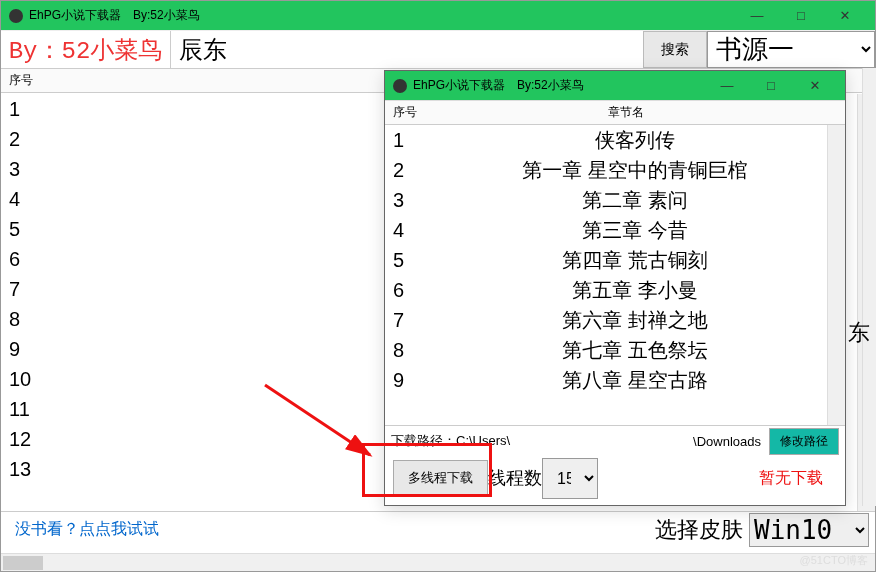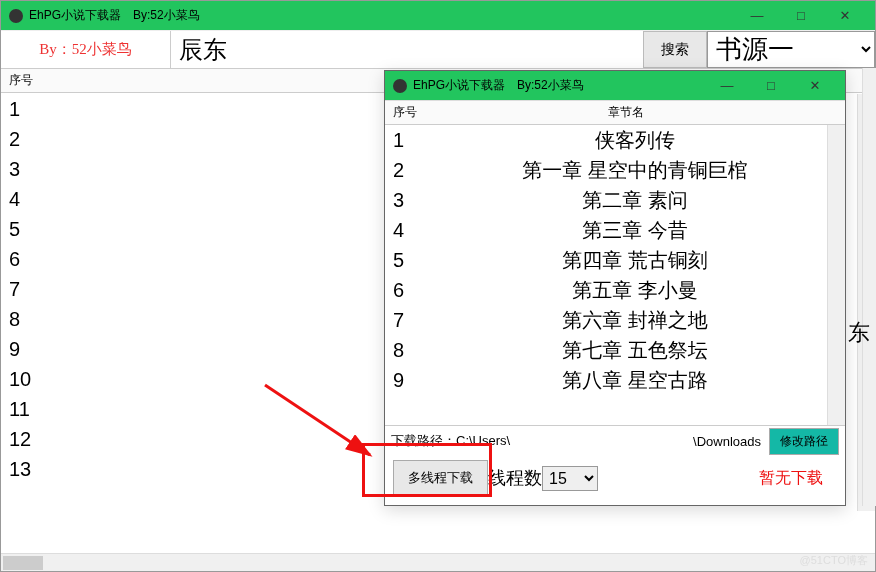--- a/index.html
+++ b/index.html
@@ -5,21 +5,21 @@
 *{box-sizing:border-box;margin:0;padding:0;font-family:"Microsoft YaHei",SimSun,sans-serif}
 body{background:#fff;width:876px;height:572px;position:relative;overflow:hidden}
 .win{position:absolute;background:#fff;border:1px solid #999}
 .main-win{left:0;top:0;width:876px;height:572px}
 .titlebar{height:30px;display:flex;align-items:center;padding:0 8px;font-size:12px;background:#22c55e;border-bottom:1px solid #eee}
 .titlebar .icon{width:14px;height:14px;border-radius:50%;background:#333;margin-right:6px;display:inline-block}
 .titlebar .ttl{flex:1}
 .winbtns{display:flex}
 .winbtns span{width:44px;height:28px;display:flex;align-items:center;justify-content:center;font-size:13px;color:#333;cursor:default}
 .topbar{height:38px;display:flex;align-items:stretch;border-bottom:1px solid #ccc}
-.redlbl{width:170px;display:flex;align-items:center;justify-content:center;font-size:15px;color:#e33;border-right:1px solid #ccc;font-family:Liberation Serif, serif}
+.redlbl{width:170px;display:flex;align-items:center;justify-content:center;font-size:24px;color:#e33;border-right:1px solid #ccc;font-family:Liberation Mono, monospace}
 .searchbox{flex:1;padding:4px 8px;font-size:24px;border:none;outline:none}
 .searchbtn{width:64px;background:#e8e8e8;border:1px solid #bbb;font-size:14px;cursor:pointer}
 .srcsel{width:168px;font-size:26px;border:1px solid #999;padding:0 4px;background:#fff;font-family:SimSun}
 .hdrrow{height:24px;display:flex;border-bottom:1px solid #ccc;background:#fafafa;font-size:12px}
 .col-idx{width:60px;padding-left:8px;display:flex;align-items:center}
 .col-name{flex:1;display:flex;align-items:center;justify-content:center}
 .listarea{position:absolute;top:93px;left:0;right:0;bottom:60px;overflow:hidden}
 .row{height:30px;display:flex;align-items:center;font-size:22px}
 .row .idx{width:60px;padding-left:8px;font-size:20px}
 .row .nm{flex:1;text-align:center;white-space:nowrap;overflow:hidden}
@@ -46,21 +46,21 @@
 .cbot{border-top:1px solid #ccc}
 .pathrow{height:30px;display:flex;align-items:center;font-size:13px;padding:0 6px;gap:8px}
 .pathrow .mask{flex:1;height:16px}
 .pathbtn{padding:4px 10px;background:#14b8a6;border:1px solid #aaa;font-size:12px}
 .dlrow{height:44px;display:flex;align-items:center;padding:0 8px;}
 .dlbtn{padding:8px 14px;background:#e8e8e8;border:1px solid #aaa;font-size:13px}
 .redbox{position:absolute;border:3px solid #e11;pointer-events:none}
 .redbox.b1{left:362px;top:443px;width:130px;height:54px}
 .arrow{position:absolute;pointer-events:none}
 .thlbl{font-size:18px}
-.thsel{width:56px;font-size:16px;border:1px solid #999;padding:2px}
+.thsel{width:56px;font-size:16px;border:1px solid #999;padding:10px}
 .nodl{color:#e11;font-size:16px;margin-left:auto;margin-right:14px}
 .watermark{position:absolute;right:8px;bottom:4px;color:#ddd;font-size:11px}
 .rt-strip{position:absolute;right:0;top:68px;width:14px;height:438px;background:#f0f0f0;border-left:1px solid #ddd}
 </style>
 </head>
 <body>
 
 <div class="win main-win">
   <div class="titlebar">
     <span class="icon"></span>
@@ -133,20 +133,25 @@
         <div class="idx">12</div>
         <div class="nm">不死不</div>
       </div>
       <div class="row">
         <div class="idx">13</div>
         <div class="nm">遮天</div>
       </div>
     </div>
   <div class="sidev"></div>
 
+  <div class="footbar">
+    <a class="trylink">没书看？点点我试试</a>
+    <span class="skinlbl">选择皮肤</span>
+    <select class="skinsel"><option>Win10</option></select>
+  </div>
   <div class="scrollx">
       <div class="thumb"></div>
     </div>
 </div>
 
 <div class="rt-strip"></div>
 <div style="position:absolute;left:848px;top:318px;font-size:22px">东</div>
 
 <div class="win child-win">
   <div class="titlebar">

